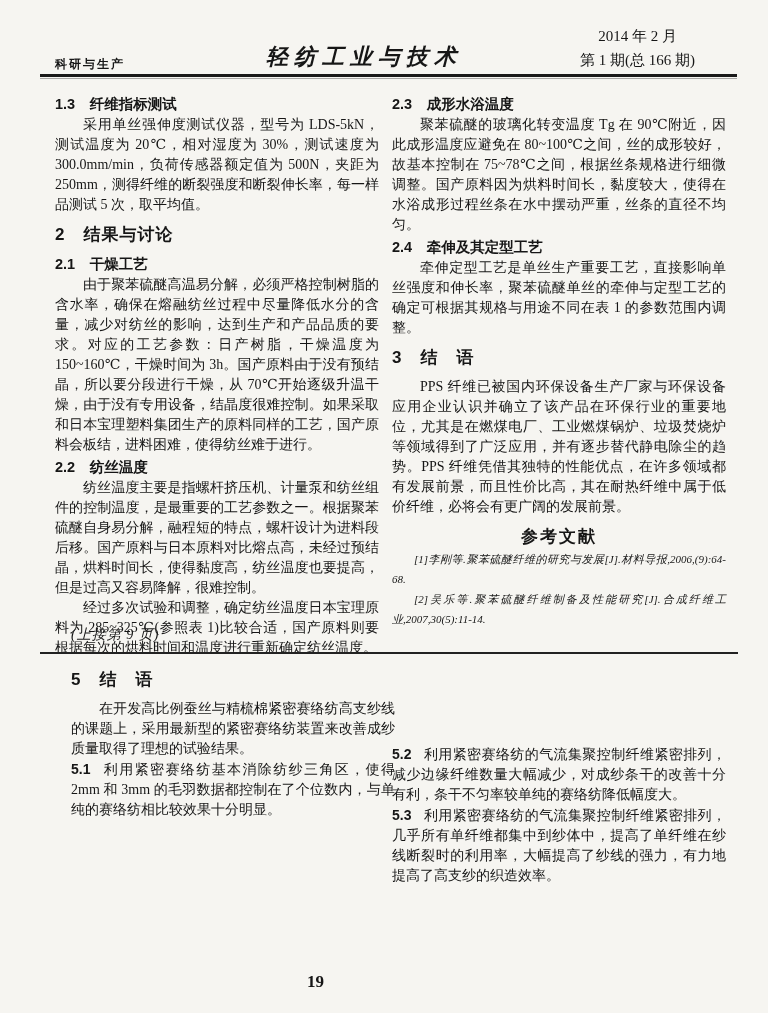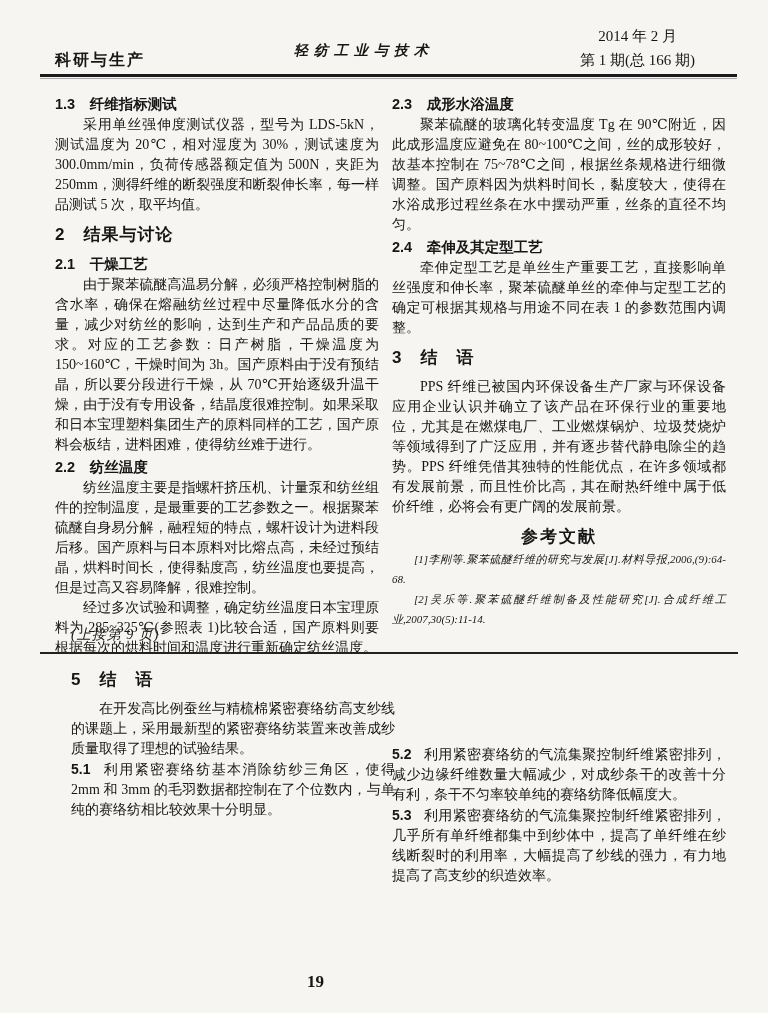--- a/index.html
+++ b/index.html
@@ -8,26 +8,26 @@
     background:#e8e7e3;
     font-family:"Liberation Serif","DejaVu Serif",serif;
   }
   .page{
     position:relative;width:768px;height:1013px;
     background:#f6f5f1;
     color:#161616;overflow:hidden;
   }
   
   .hdr-left{
-    position:absolute;left:55px;top:50px;
-    font-size:16px;font-weight:bold;letter-spacing:2px;
+    position:absolute;left:55px;top:56px;
+    font-size:12px;font-weight:bold;letter-spacing:2px;
   }
   .hdr-center{
     position:absolute;left:0;top:42px;width:728px;text-align:center;
-    font-size:14px;font-weight:bold;font-style:italic;letter-spacing:6px;
+    font-size:22px;font-weight:bold;font-style:italic;letter-spacing:6px;
     font-family:Liberation Mono, monospace;
   }
   .hdr-right{
     position:absolute;left:540px;top:24px;width:195px;
     text-align:center;font-size:15px;line-height:24px;
   }
   .hdr-rule{
     position:absolute;left:40px;top:74px;width:697px;height:3px;
     background:#1a1a1a;
   }

